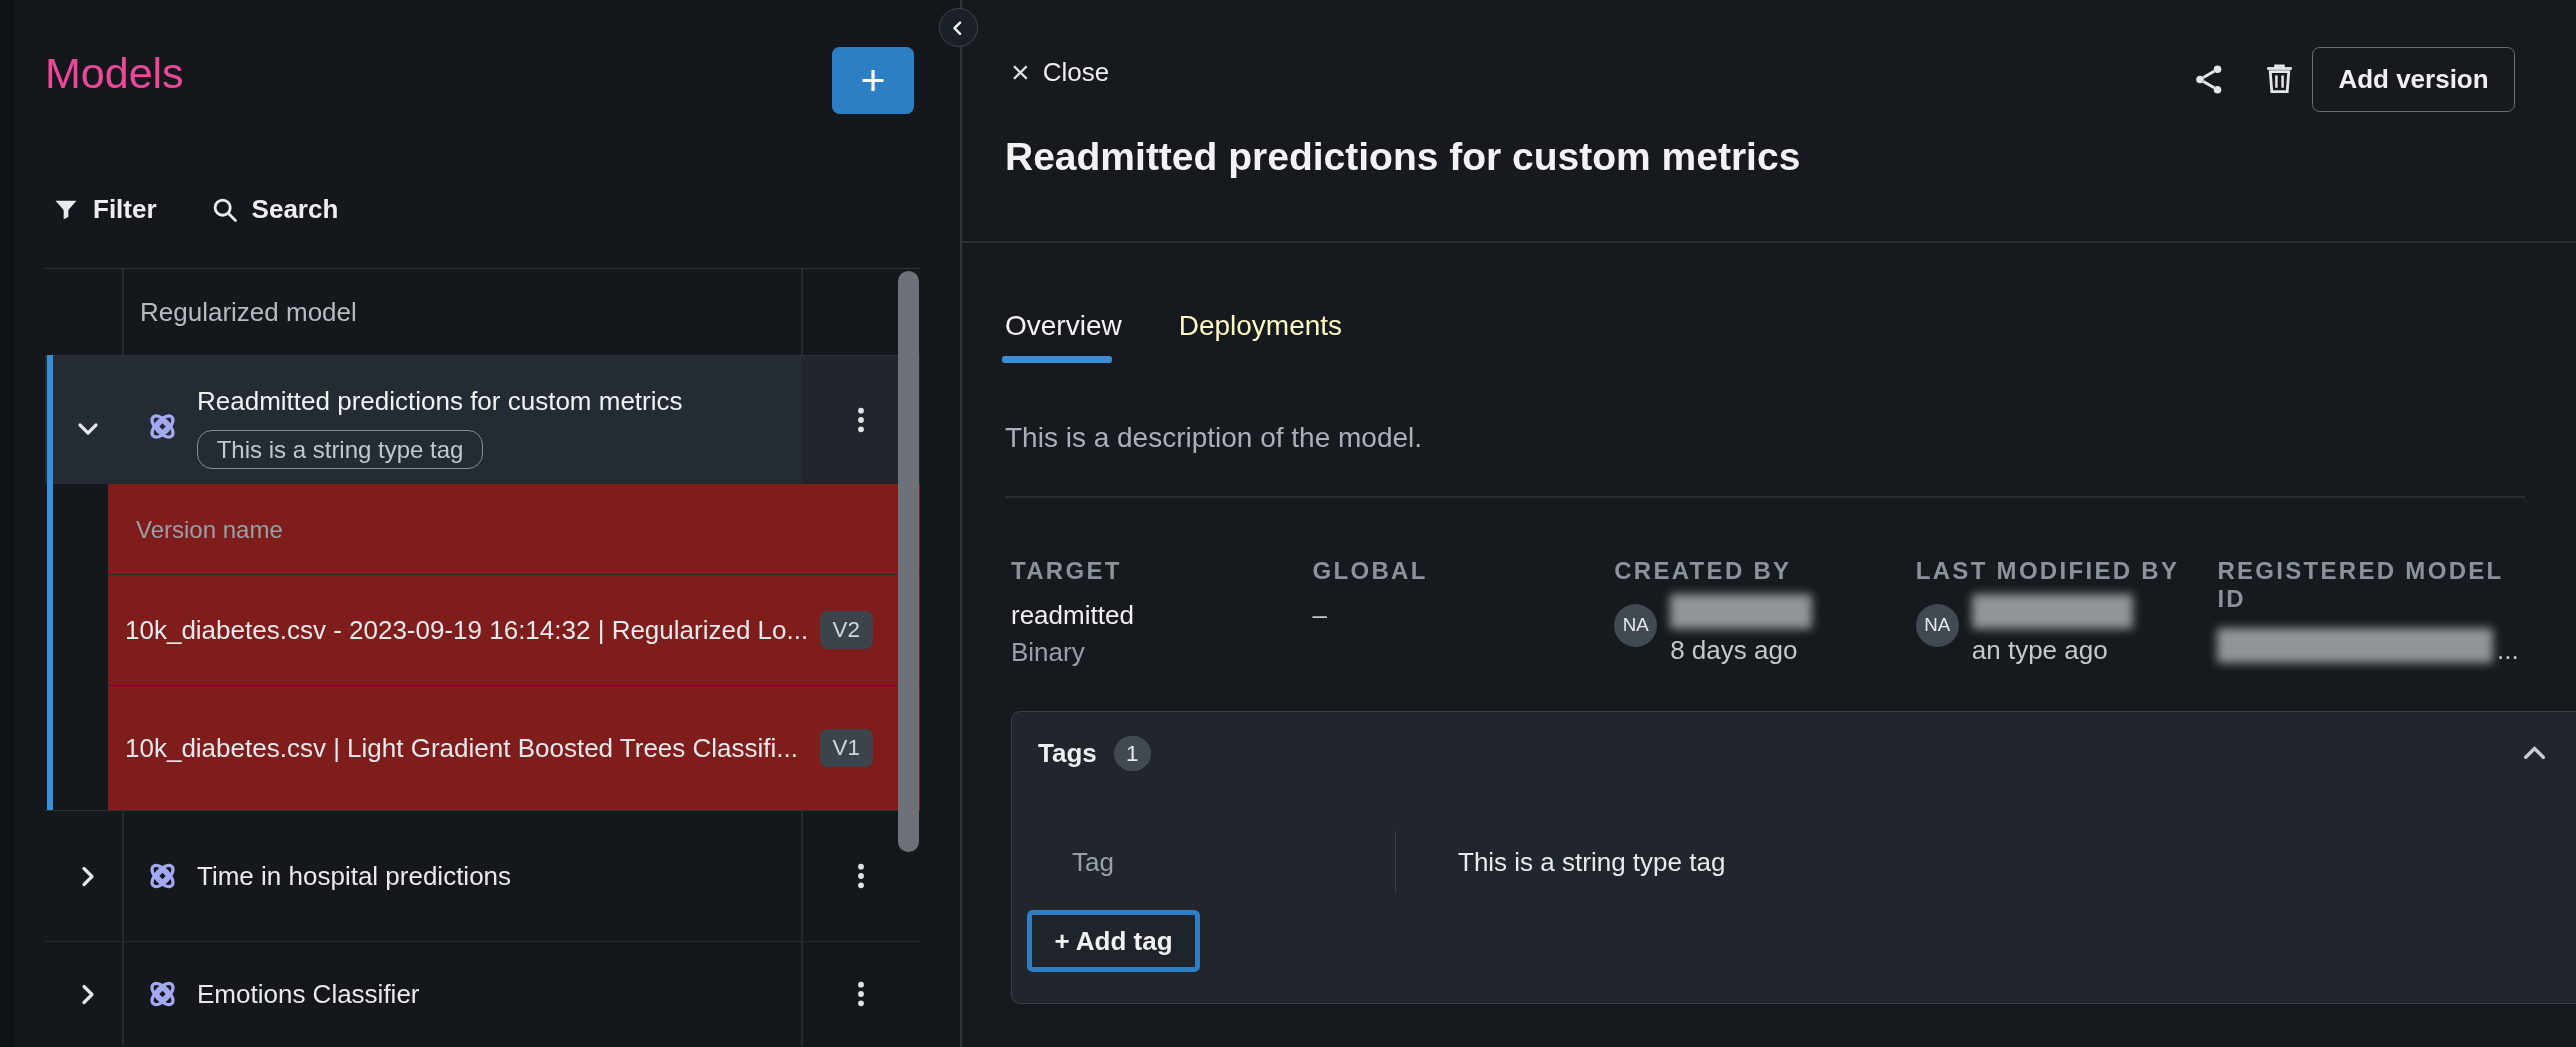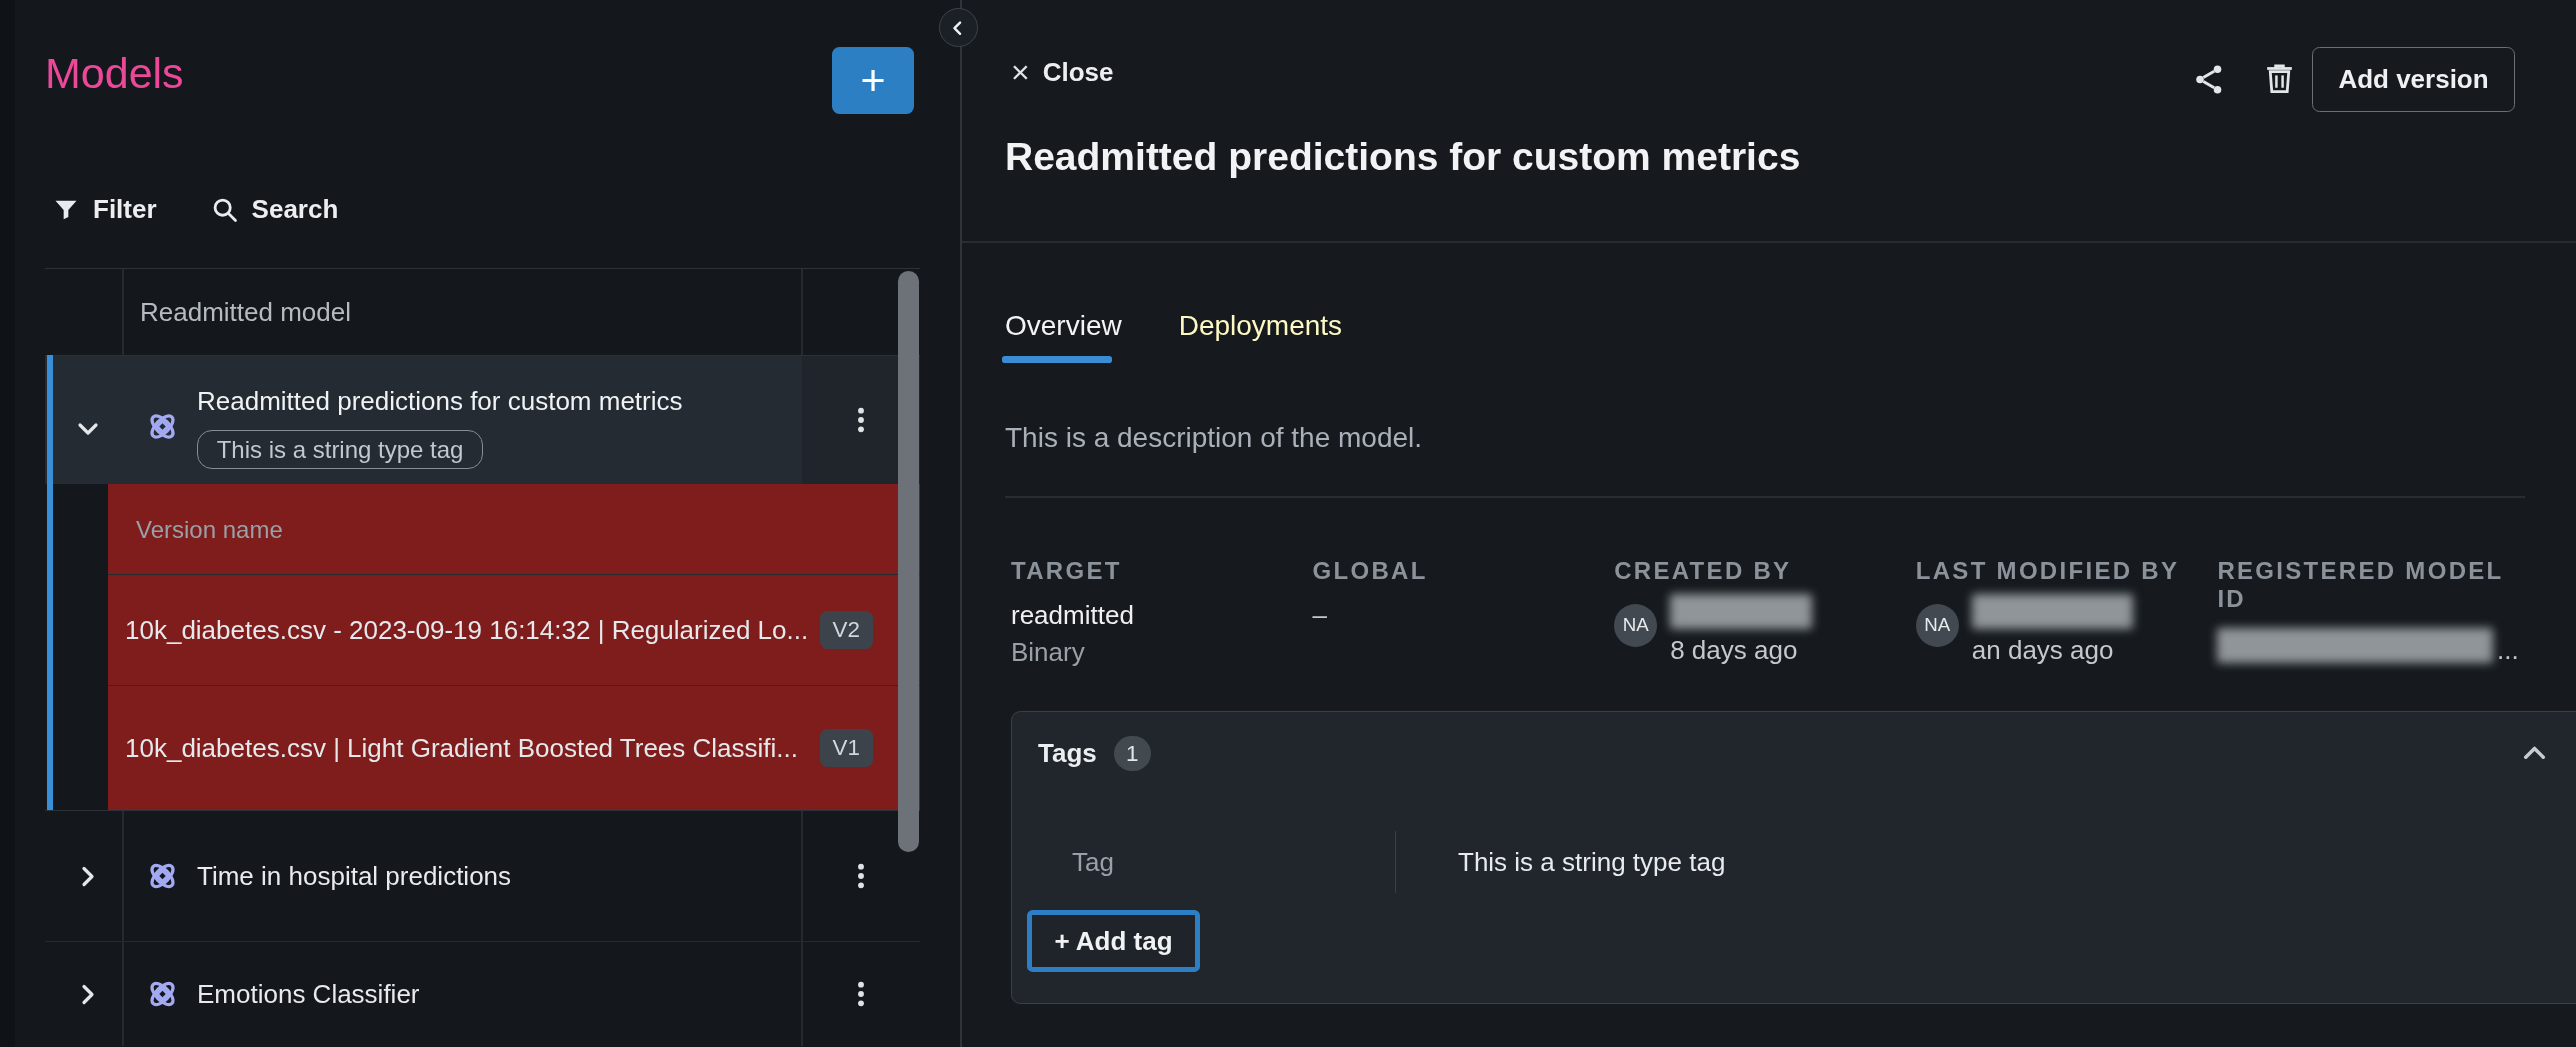--- a/index.html
+++ b/index.html
@@ -63,21 +63,21 @@
   
   .panel-divider { position:absolute; left:960px; top:0; width:1.9px; height:1047px; background:#2e343a; }
   .collapse-btn { position:absolute; left:939px; top:8.4px; width:39px; height:39px; border-radius:50%;
                   background:#1b2026; border:1.9px solid #3c434a; display:flex; align-items:center;
                   justify-content:center; cursor:pointer; z-index:5; }
 
   
   .right-panel { position:absolute; left:962px; top:0; width:1614px; height:1047px; background:#161a1f; }
   .close-group { position:absolute; left:49px; top:56px; display:flex; align-items:center; gap:13px; cursor:pointer; }
   .close-x { font-size:32px; color:#dfe3e6; line-height:1; }
-  .close-label { font-size:26px; font-weight:700; color:#eceef0; }
+  .close-label { font-size:26px; font-weight:400; color:#eceef0; }
   .share-btn { position:absolute; left:1230px; top:62px; cursor:pointer; }
   .trash-btn { position:absolute; left:1299px; top:60px; cursor:pointer; }
   .add-version-btn { position:absolute; left:1350px; top:47px; width:203px; height:65px;
                      border:1.9px solid #6a7076; border-radius:7.5px; background:transparent;
                      color:#eef0f2; font-size:26px; font-weight:700; cursor:pointer;
                      font-family:"Liberation Sans", sans-serif; }
   .detail-title { position:absolute; left:43px; top:135px; font-size:39px; font-weight:700; color:#f1f3f4; }
   .rp-divider1 { position:absolute; left:0; right:0; top:241px; height:1.9px; background:#272d33; }
   .tabs { position:absolute; left:43px; top:310px; display:flex; gap:57px; }
   .tab { font-size:28px; cursor:pointer; }
@@ -147,21 +147,21 @@
         </svg>
         <span>Search</span>
       </div>
     </div>
 
     <div class="model-table">
 
       <div class="thead-row">
         <span class="col-div1"></span>
         <span class="col-div2"></span>
-        <span class="thead-label">Readmitted model</span>
+        <span class="thead-label">Regularized model</span>
       </div>
 
       <div class="selected-group">
         <div class="selected-bar"></div>
 
         <div class="selected-row">
           <div class="expand-toggle">
             <svg width="32" height="32" viewBox="0 0 24 24">
               <polyline points="6,9 12,15 18,9" fill="none" stroke="#e4e7ea" stroke-width="2.4" stroke-linecap="round" stroke-linejoin="round"></polyline>
             </svg>
@@ -314,21 +314,21 @@
             <div class="person-time">8 days ago</div>
           </div>
         </div>
       </div>
       <div class="meta-col">
         <div class="meta-label">LAST MODIFIED BY</div>
         <div class="person modified">
           <div class="avatar">NA</div>
           <div>
             <div class="blur-block"></div>
-            <div class="person-time">an days ago</div>
+            <div class="person-time">an type ago</div>
           </div>
         </div>
       </div>
       <div class="meta-col">
         <div class="meta-label">REGISTERED MODEL ID</div>
         <div class="regid-wrap">
           <div class="blur-block"></div>
           <span class="regid-dots">...</span>
         </div>
       </div>

